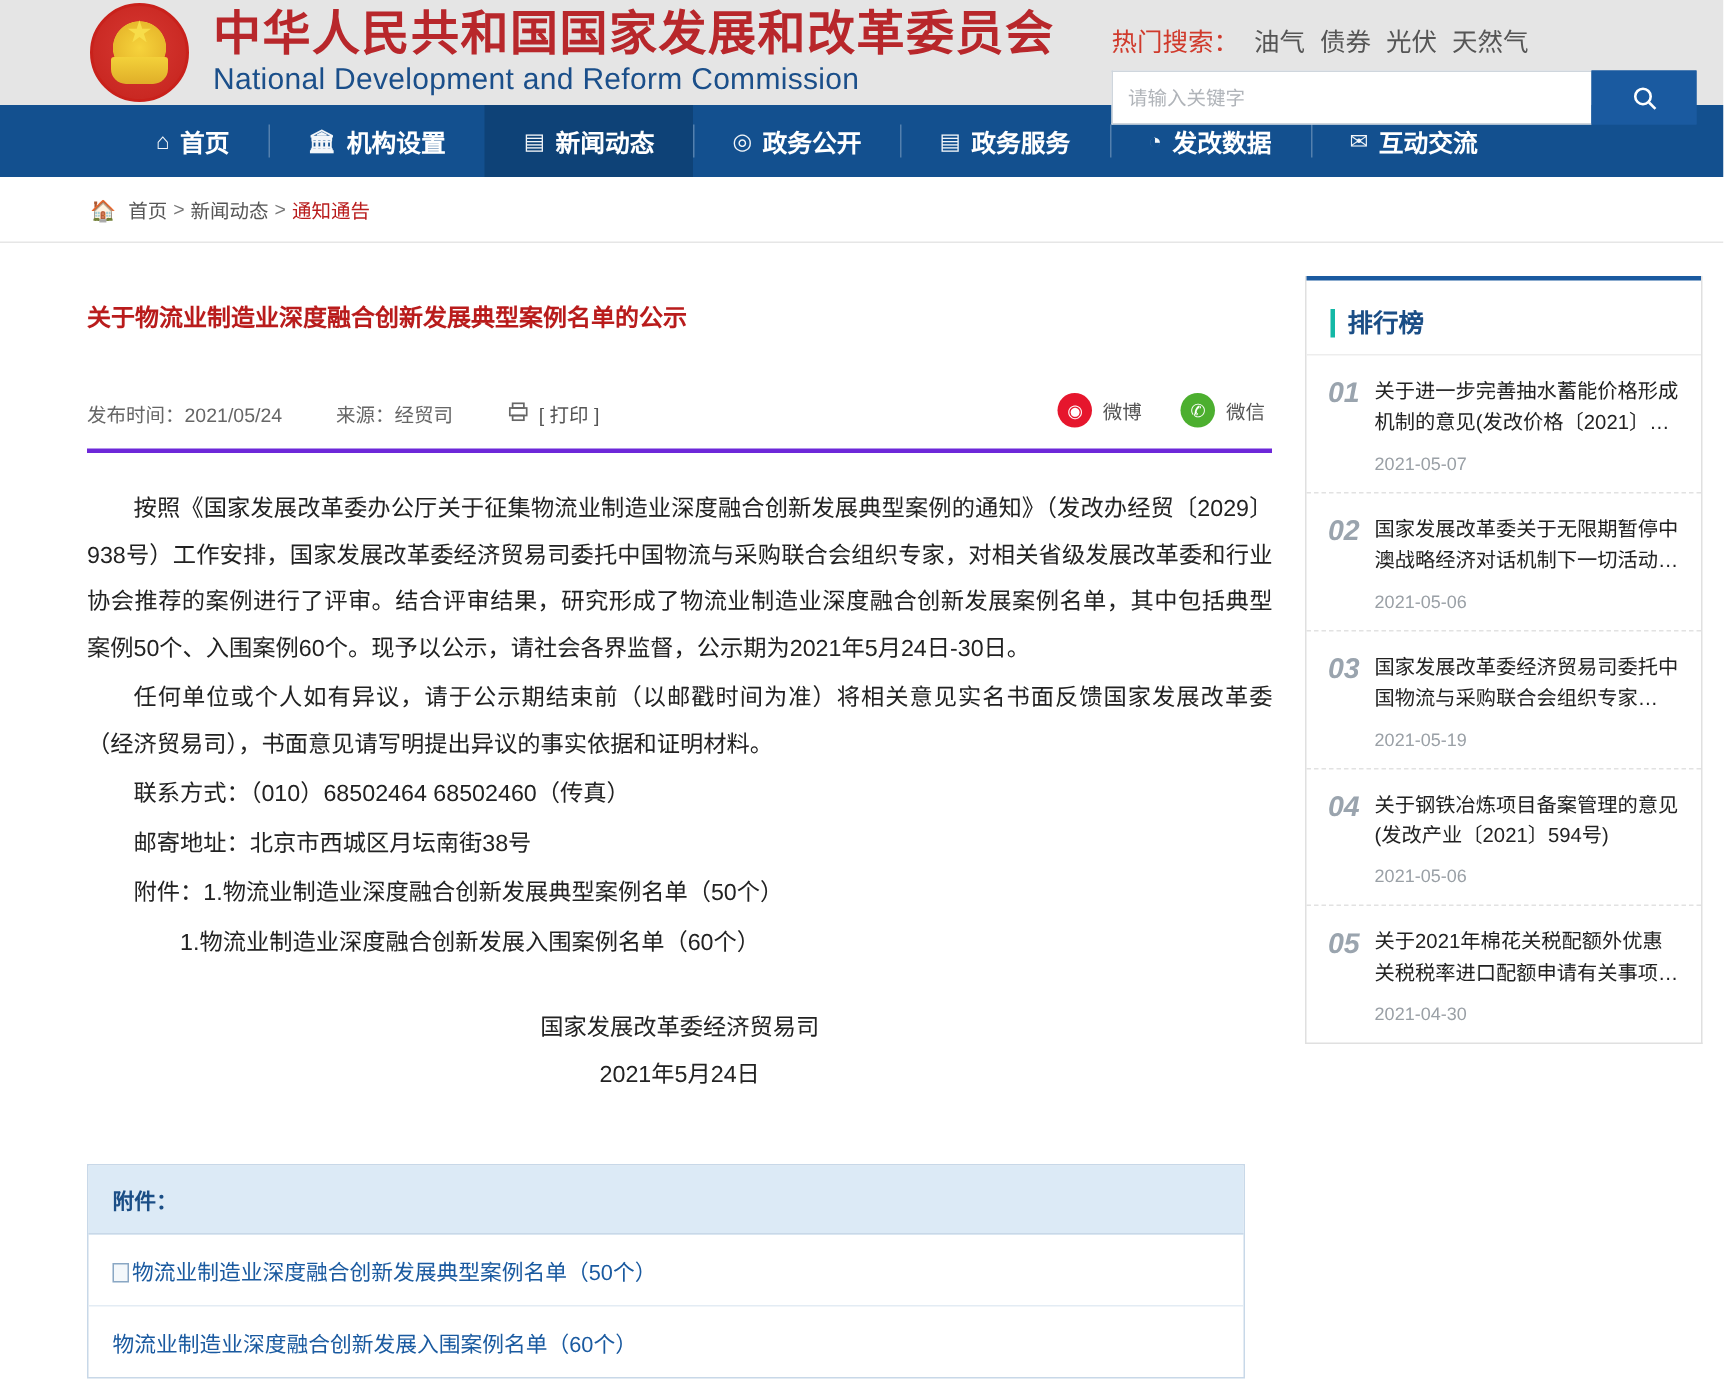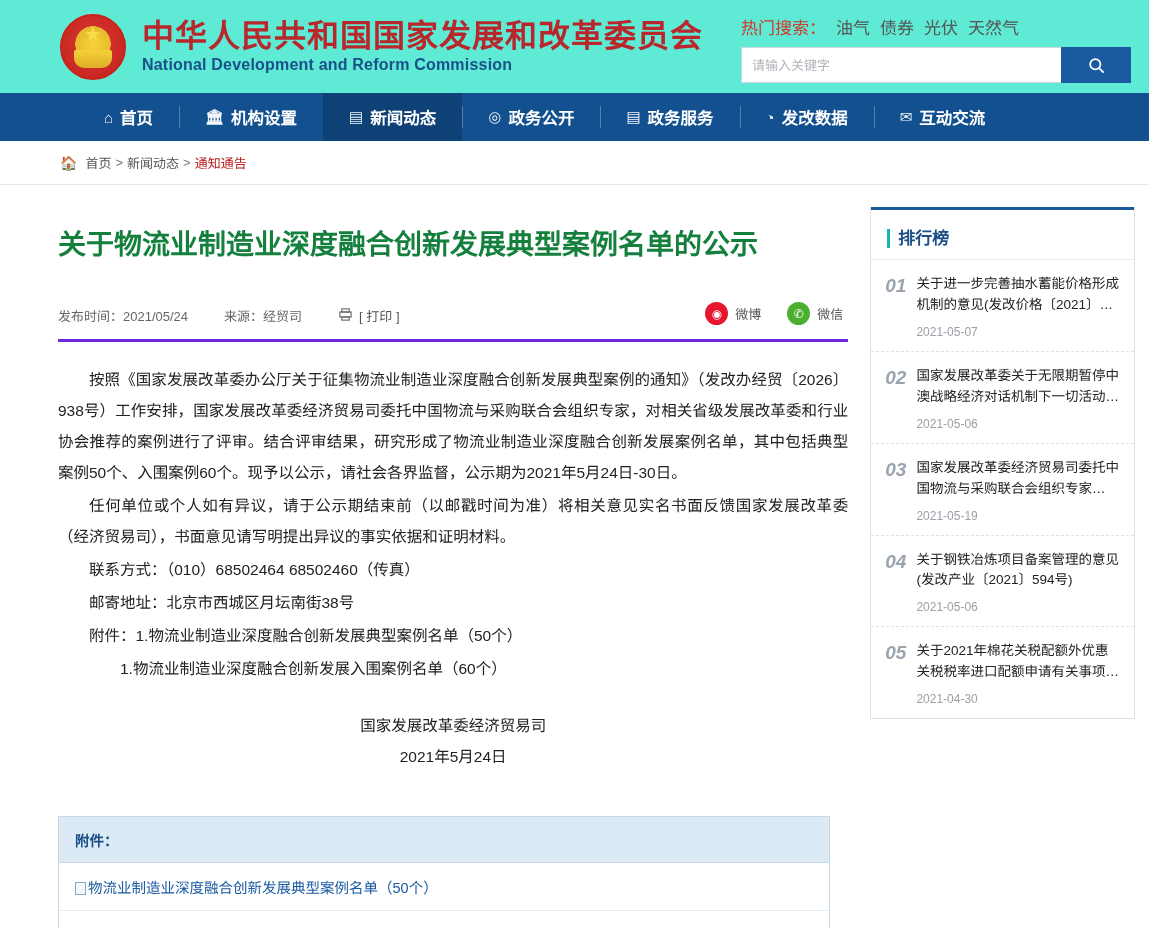--- a/index.html
+++ b/index.html
@@ -6,22 +6,22 @@
   html, body {
     margin: 0; padding: 0;
     background: #ffffff;
     font-family: "Liberation Sans", "DejaVu Sans", sans-serif;
   }
   body { width: 1149px; height: 928px; overflow: hidden; color: #333; }
 
   
   .header {
     position: relative;
-    height: 93px;
-    background: #5eead4;
+    height: 70px;
+    background: #e5e5e5;
     display: flex;
     align-items: center;
   }
   .logo-block {
     display: flex;
     align-items: center;
     margin-left: 60px;
   }
   .emblem {
     width: 66px; height: 66px;
@@ -52,22 +52,22 @@
   .title-cn {
     color: #b8272b;
     font-size: 32px;
     font-weight: bold;
     letter-spacing: 1px;
     line-height: 1.15;
     white-space: nowrap;
   }
   .title-en {
     color: #1b4f8a;
-    font-size: 16px;
-    font-weight: bold;
+    font-size: 20px;
+    font-weight: normal;
     letter-spacing: 0.2px;
     line-height: 1.3;
     white-space: nowrap;
   }
 
   .search-zone {
     position: absolute;
     right: 18px;
     top: 14px;
     width: 390px;
@@ -169,23 +169,23 @@
   
   .wrap {
     display: flex;
     padding: 0 14px 0 58px;
   }
   .main { width: 800px; }
   .side { width: 268px; margin-left: 22px; margin-top: 22px; }
 
   
   .art-title {
-    font-size: 28px;
-    font-weight: bold;
-    color: #15803d;
+    font-size: 16px;
+    font-weight: bold;
+    color: #b91c1c;
     margin: 40px 0 0 0;
     line-height: 1.4;
   }
   .meta-row {
     margin-top: 42px;
     display: flex;
     align-items: center;
     font-size: 13px;
     color: #666;
     border-bottom: 3px solid #6d28d9;
@@ -396,21 +396,21 @@
           <span>微博</span>
         </span>
         <span class="share-item">
           <span class="dot weixin">✆</span>
           <span>微信</span>
         </span>
       </span>
     </div>
 
     <div class="body-text">
-      <p class="indent">按照《国家发展改革委办公厅关于征集物流业制造业深度融合创新发展典型案例的通知》（发改办经贸〔2026〕938号）工作安排，国家发展改革委经济贸易司委托中国物流与采购联合会组织专家，对相关省级发展改革委和行业协会推荐的案例进行了评审。结合评审结果，研究形成了物流业制造业深度融合创新发展案例名单，其中包括典型案例50个、入围案例60个。现予以公示，请社会各界监督，公示期为2021年5月24日-30日。</p>
+      <p class="indent">按照《国家发展改革委办公厅关于征集物流业制造业深度融合创新发展典型案例的通知》（发改办经贸〔2029〕938号）工作安排，国家发展改革委经济贸易司委托中国物流与采购联合会组织专家，对相关省级发展改革委和行业协会推荐的案例进行了评审。结合评审结果，研究形成了物流业制造业深度融合创新发展案例名单，其中包括典型案例50个、入围案例60个。现予以公示，请社会各界监督，公示期为2021年5月24日-30日。</p>
       <p class="indent">任何单位或个人如有异议，请于公示期结束前（以邮戳时间为准）将相关意见实名书面反馈国家发展改革委（经济贸易司），书面意见请写明提出异议的事实依据和证明材料。</p>
       <p class="indent">联系方式：（010）68502464  68502460（传真）</p>
       <p class="indent">邮寄地址：北京市西城区月坛南街38号</p>
       <p class="indent">附件：1.物流业制造业深度融合创新发展典型案例名单（50个）</p>
       <p class="indent2">1.物流业制造业深度融合创新发展入围案例名单（60个）</p>
 
       <div class="sign">
         <p>国家发展改革委经济贸易司</p>
         <p>2021年5月24日</p>
       </div>

